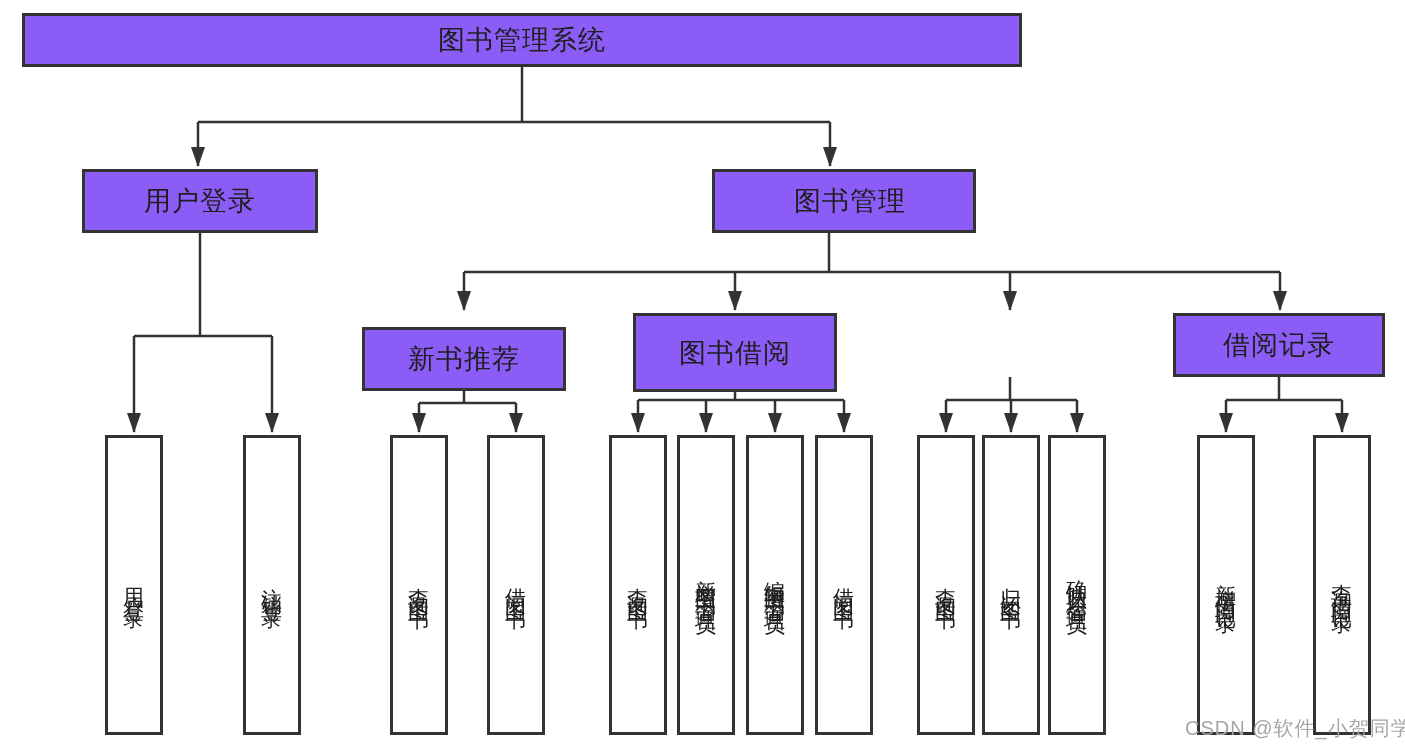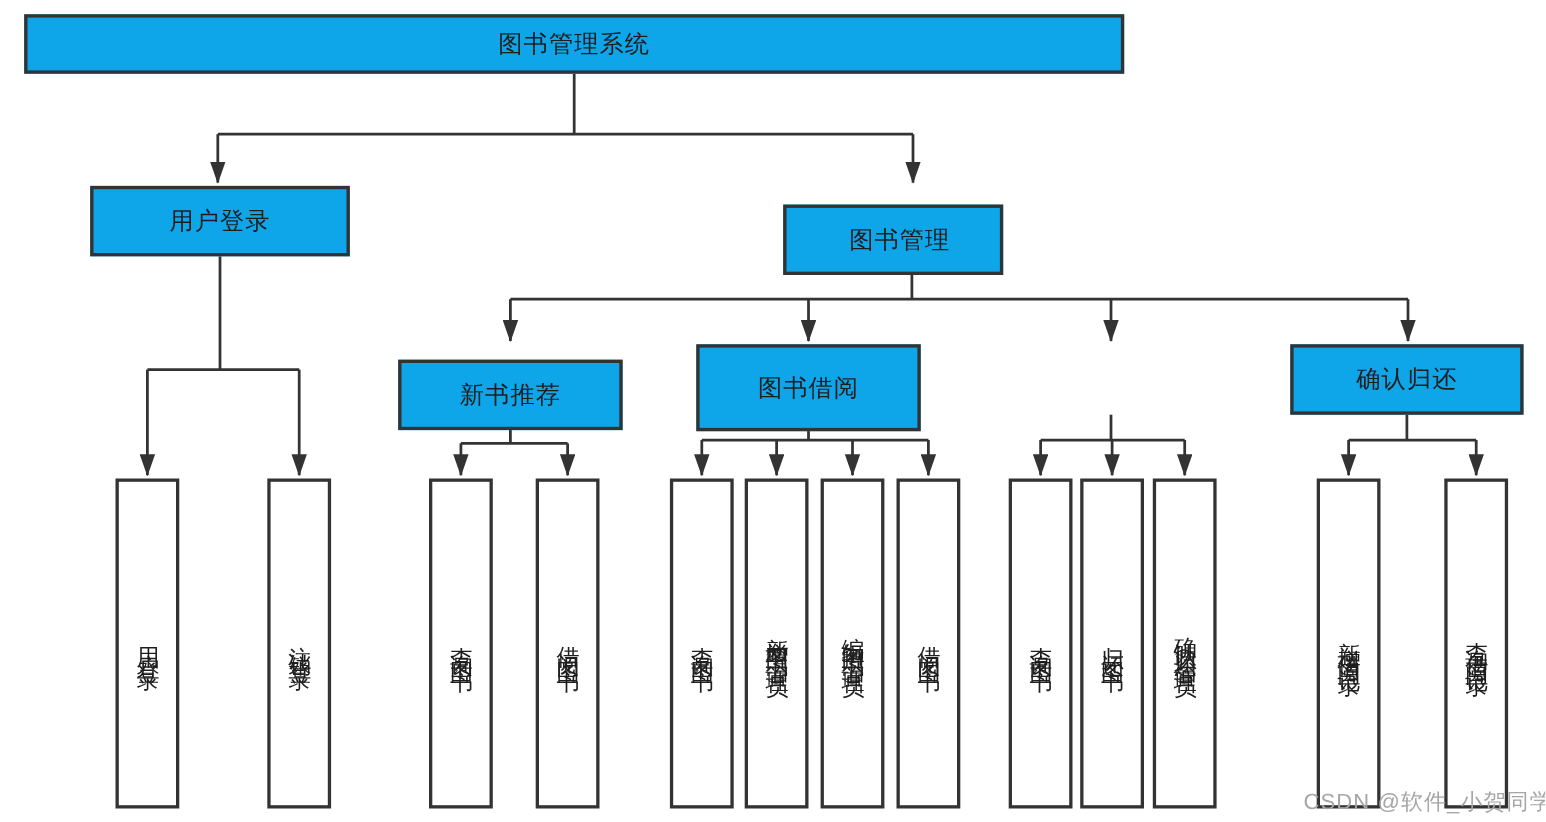--- a/index.html
+++ b/index.html
@@ -6,27 +6,27 @@
   #stage{
     position:relative;
     width:1405px;height:747px;
     background:#ffffff;
     font-family:"Liberation Sans","DejaVu Sans",sans-serif;
     overflow:hidden;
   }
   .box{
     position:absolute;
     box-sizing:border-box;
-    background:#0ea5e9;
+    background:#8b5cf6;
     border:3px solid #333333;
     color:#1e1e1e;
     display:flex;
     align-items:center;
     justify-content:center;
-    font-size:22px;
+    font-size:27px;
     letter-spacing:1px;
     z-index:2;
   }
   .vbox{
     position:absolute;
     box-sizing:border-box;
     background:#ffffff;
     border:3px solid #333333;
     color:#1e1e1e;
     width:58px;
@@ -112,25 +112,25 @@
 
     <line x1="1279" y1="377" x2="1279" y2="400"></line>
     <line x1="1226" y1="400" x2="1342" y2="400"></line>
     <line x1="1226" y1="400" x2="1226" y2="432" marker-end="url(#arrow)"></line>
     <line x1="1342" y1="400" x2="1342" y2="432" marker-end="url(#arrow)"></line>
   </svg>
 
   <div class="box" style="left:22px;top:13px;width:1000px;height:54px;">图书管理系统</div>
 
   <div class="box" style="left:82px;top:169px;width:236px;height:64px;">用户登录</div>
-  <div class="box" style="left:712px;top:186px;width:200px;height:64px;padding-left:12px;">图书管理</div>
+  <div class="box" style="left:712px;top:169px;width:264px;height:64px;padding-left:12px;">图书管理</div>
 
   <div class="box" style="left:362px;top:327px;width:204px;height:64px;">新书推荐</div>
   <div class="box" style="left:633px;top:313px;width:204px;height:79px;">图书借阅</div>
-  <div class="box" style="left:1173px;top:313px;width:212px;height:64px;">确认归还</div>
+  <div class="box" style="left:1173px;top:313px;width:212px;height:64px;">借阅记录</div>
 
   <div class="vbox" style="left:105px;">用户登录</div>
   <div class="vbox" style="left:243px;">注销登录</div>
 
   <div class="vbox" style="left:390px;">查询图书</div>
   <div class="vbox" style="left:487px;">借阅图书</div>
 
   <div class="vbox" style="left:609px;">查询图书</div>
   <div class="vbox" style="left:677px;letter-spacing:5px;">新增图书（管理员）</div>
   <div class="vbox" style="left:746px;letter-spacing:5px;">编辑图书（管理员）</div>

